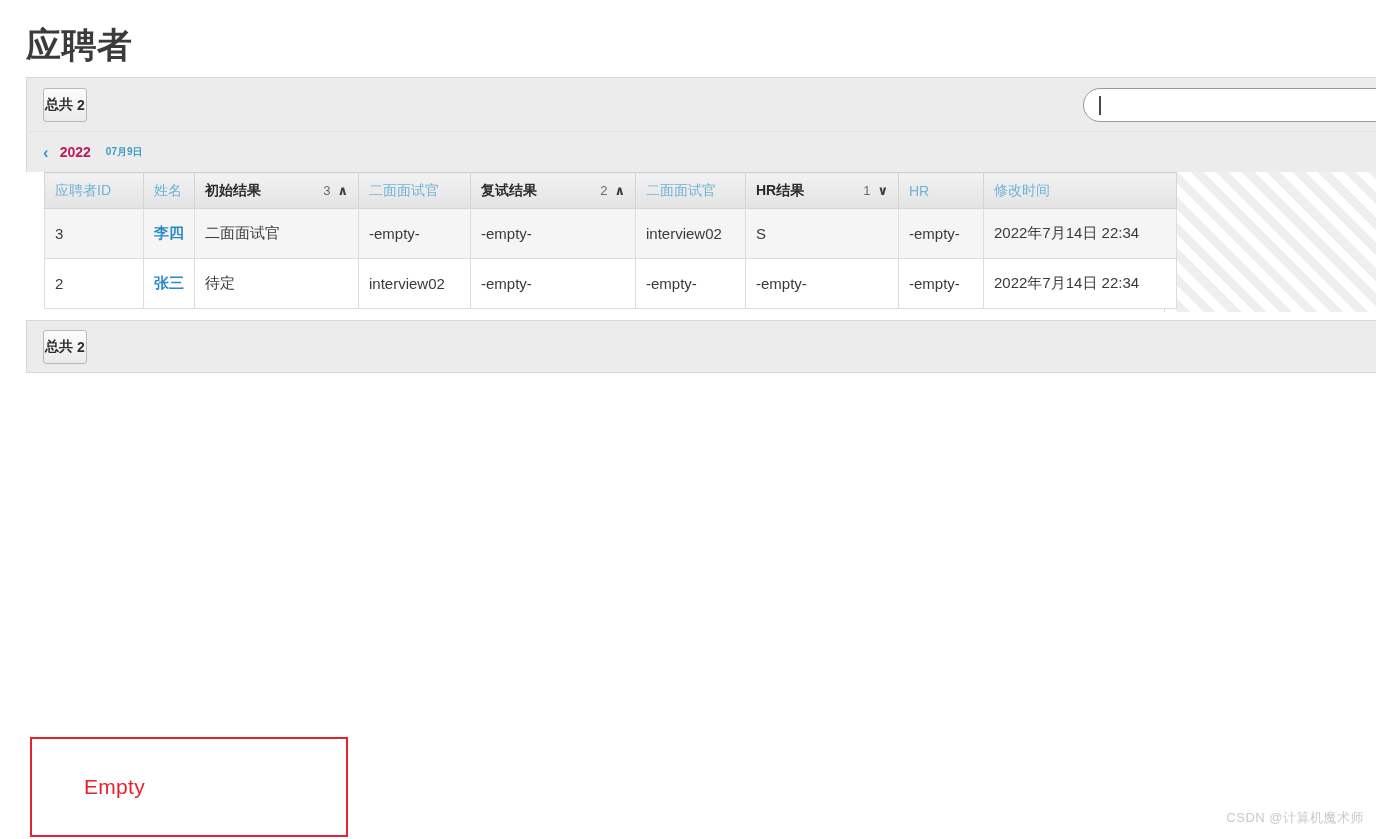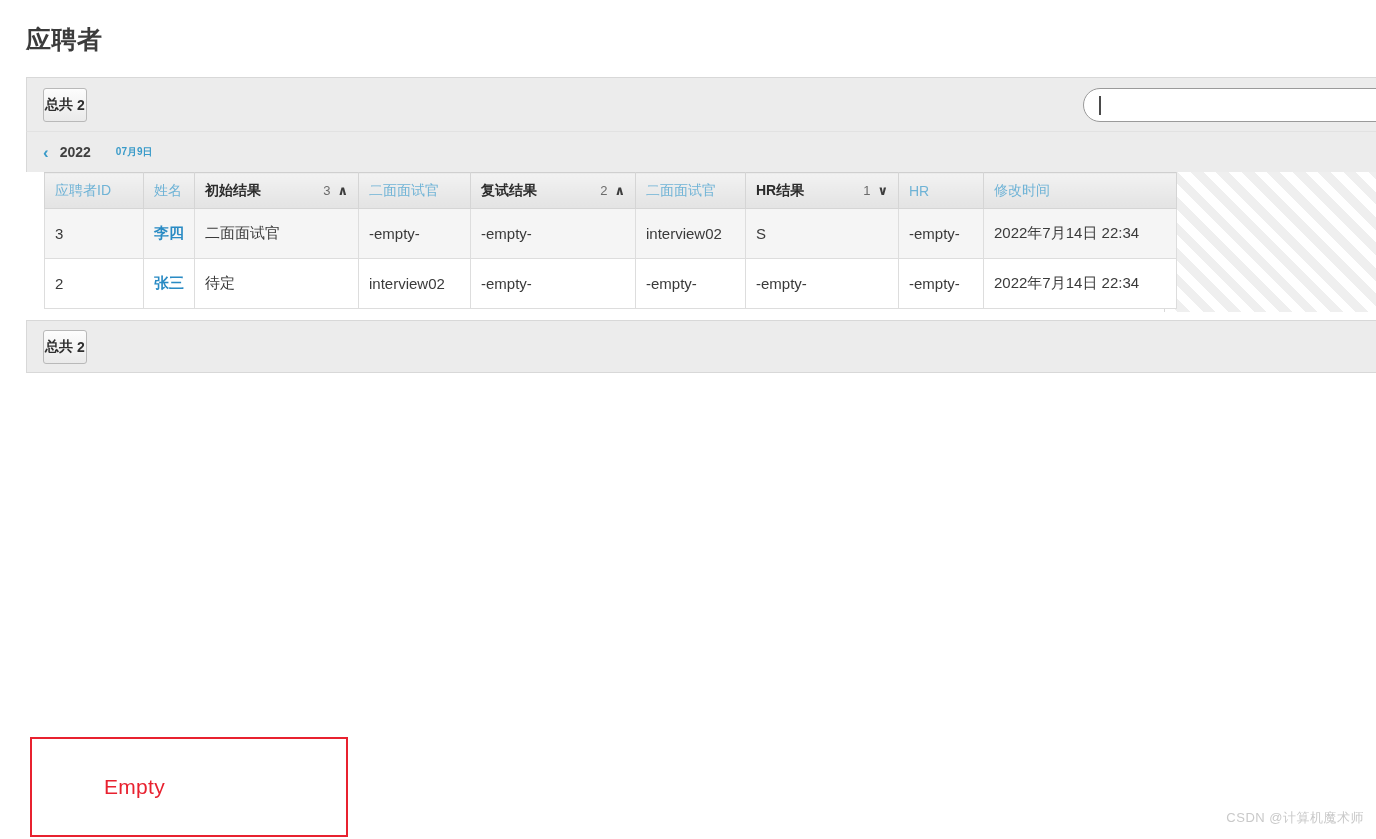--- a/index.html
+++ b/index.html
@@ -18,21 +18,21 @@
     width: 1376px;
     height: 839px;
     background: #ffffff;
   }
 
   
   .page-title {
     position: absolute;
     left: 26px;
     top: 24px;
-    font-size: 25px;
+    font-size: 35px;
     font-weight: bold;
     color: #3b3b3b;
     letter-spacing: 0.5px;
     line-height: 1.2;
   }
 
   
   .toolbar-top {
     position: absolute;
     left: 26px;
@@ -111,24 +111,24 @@
   .nav-prev {
     color: #3a9bc9;
     font-size: 17px;
     font-weight: bold;
     line-height: 1;
     margin-right: 11px;
     cursor: pointer;
     display: inline-block;
   }
   .nav-year {
-    color: #404040;
+    color: #be185d;
     font-size: 14px;
     font-weight: bold;
-    margin-right: 25px;
+    margin-right: 15px;
     cursor: pointer;
   }
   .nav-date {
     color: #3a9bc9;
     font-size: 10px;
     font-weight: bold;
     cursor: pointer;
   }
 
   
@@ -235,21 +235,21 @@
   .empty-box {
     position: absolute;
     left: 30px;
     top: 737px;
     width: 318px;
     height: 100px;
     border: 2px solid #e8212f;
     background: #ffffff;
     display: flex;
     align-items: center;
-    padding-left: 72px;
+    padding-left: 52px;
   }
   .empty-box .empty-label {
     color: #e8212f;
     font-size: 21px;
     letter-spacing: 0.3px;
   }
 
   
   .watermark {
     position: absolute;

